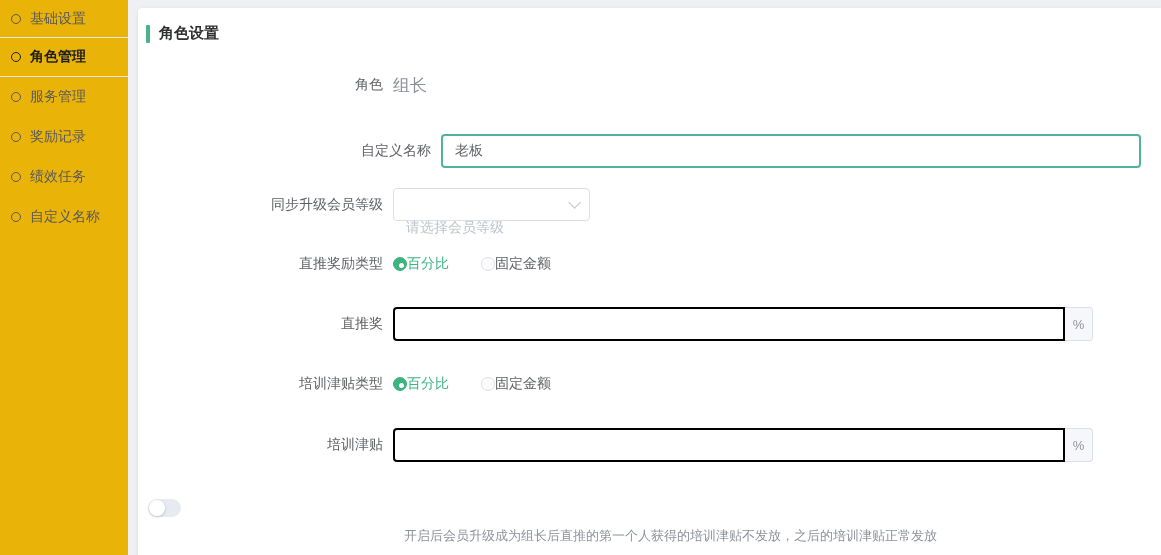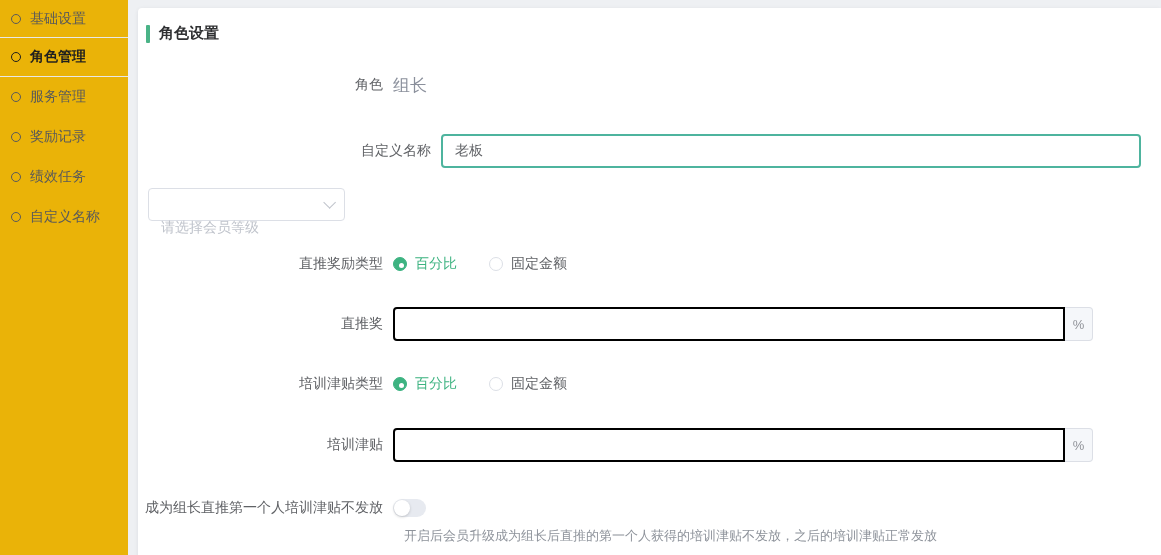--- a/index.html
+++ b/index.html
@@ -42,21 +42,21 @@
   .inp::placeholder { color:#c0c4cc; }
 
   .select-box { width:197px; height:33px; border:1px solid #dcdfe6;
     border-radius:4px; display:flex; align-items:center; padding:0 12px;
     background:#fff; cursor:pointer; justify-content:space-between; }
   .select-box .ph { font-size:14px; color:#c0c4cc;margin-top:47px; }
   .chevron { width:9px; height:9px; border-right:1.5px solid #c0c4cc;
     border-bottom:1.5px solid #c0c4cc; transform:rotate(45deg) translateY(-3px); }
 
   .radio-group { display:flex; align-items:center; }
-  .radio { display:flex; align-items:center; gap:8px; cursor:pointer;justify-content:flex-end; }
+  .radio { display:flex; align-items:center; cursor:pointer;justify-content:flex-end; }
   .radio + .radio { margin-left:32px; }
   .radio .rdot { width:14px; height:14px; border-radius:50%;
     border:1px solid #dcdfe6; background:#fff; position:relative; }
   .radio.checked .rdot { background:#3db381; border-color:#3db381; }
   .radio.checked .rdot::after { content:""; position:absolute; left:4.5px;
     top:4.5px; width:5px; height:5px; border-radius:50%; background:#fff; }
   .radio .rlabel { font-size:14px; color:#606266; }
   .radio.checked .rlabel { color:#3db381; }
 
   .input-group { display:flex; }
@@ -118,20 +118,21 @@
   </div>
 
   <div class="row" style="top:120px; height:46px;margin-left:48px;">
     <div class="lbl">自定义名称</div>
     <div class="ctl">
       <input class="inp green" style="width: 700px;" value="老板">
     </div>
   </div>
 
   <div class="row" style="top:180px; height:33px;">
+    <div class="lbl">同步升级会员等级</div>
     <div class="ctl">
       <div class="select-box">
         <span class="ph">请选择会员等级</span>
         <span class="chevron"></span>
       </div>
     </div>
   </div>
 
   <div class="row" style="top:246px; height:20px;">
     <div class="lbl">直推奖励类型</div>
@@ -171,21 +172,20 @@
 
   <div class="row" style="top:420px; height:34px;">
     <div class="lbl">培训津贴</div>
     <div class="ctl input-group">
       <input class="inp" value="" style="">
       <span class="append">%</span>
     </div>
   </div>
 
   <div class="row" style="top:490px; height:20px;">
-    <div class="lbl">成为组长直推第一个人培训津贴不发放</div>
     <div class="ctl">
       <div class="switch">
         <span class="knob"></span>
       </div>
     </div>
   </div>
 
   <div class="helper" style="top:519px;">开启后会员升级成为组长后直推的第一个人获得的培训津贴不发放，之后的培训津贴正常发放</div>
 
 </div>

